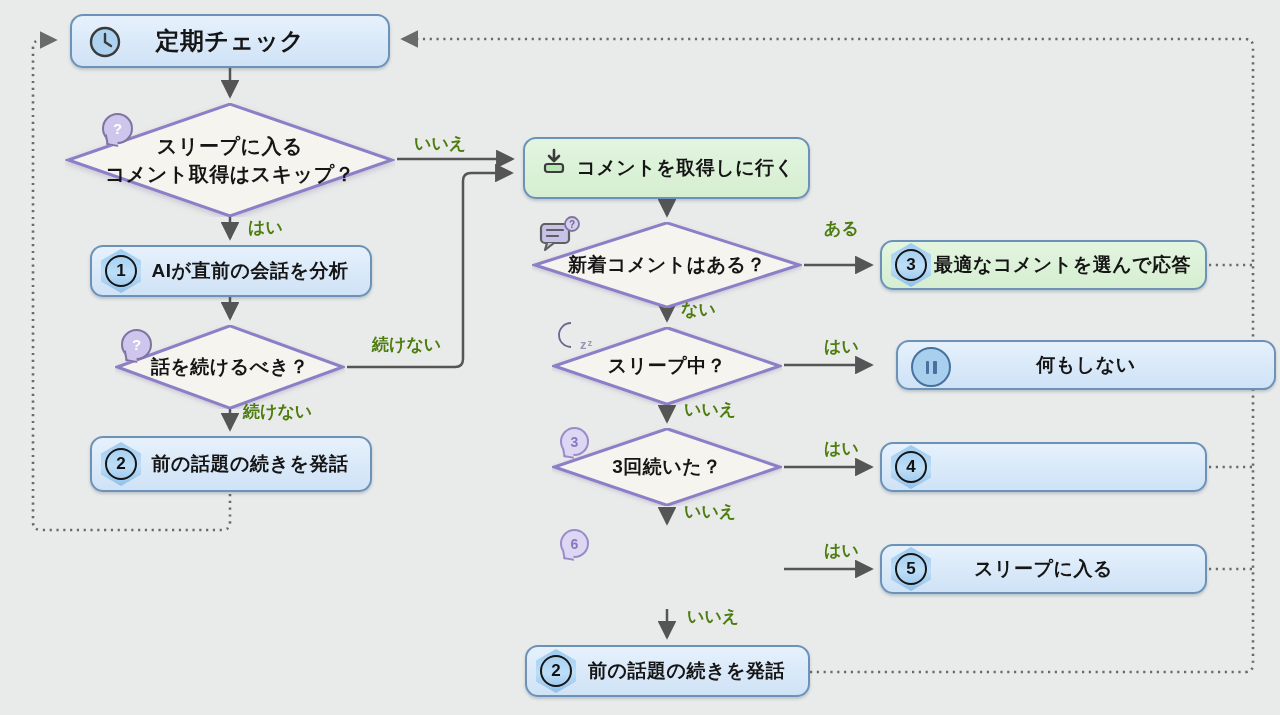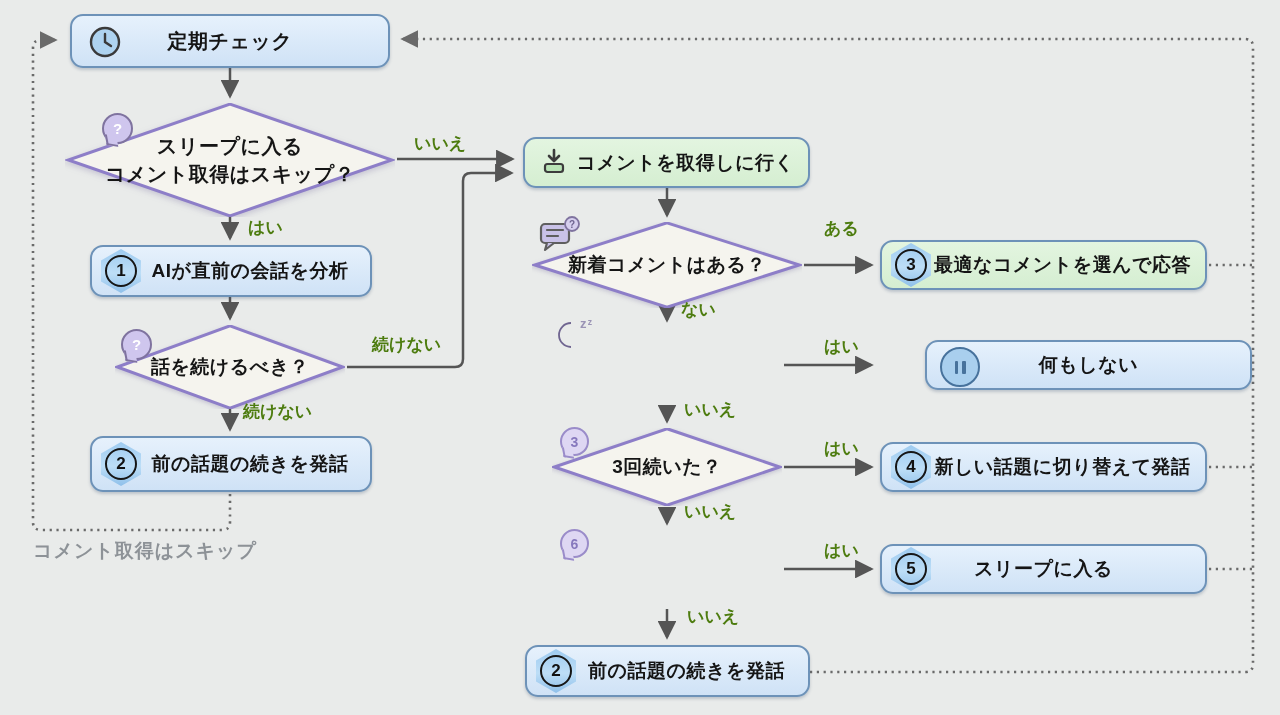--- a/index.html
+++ b/index.html
@@ -7,21 +7,21 @@
   .stage{position:relative;width:1280px;height:715px;background:#e9ebea;overflow:hidden;}
   svg.wires{position:absolute;left:0;top:0;width:1280px;height:715px;pointer-events:none;}
 
   
   .node{position:absolute;display:flex;align-items:center;justify-content:center;
         border:2.5px solid #6d92b8;border-radius:13px;box-sizing:border-box;
         box-shadow:0 2px 3px rgba(60,80,110,.25);}
   .node.blue{background:linear-gradient(#e6f1fc,#cfe2f6);}
   .node.green{background:linear-gradient(#e3f5e0,#d5eed1);}
   .nlabel{font-weight:bold;font-size:19px;color:#151515;letter-spacing:.5px;white-space:nowrap;}
-  .node.title .nlabel{font-size:20px;text-align:right;}
+  .node.title .nlabel{font-size:24px;text-align:right;}
 
   
   .hex{position:absolute;left:9px;top:50%;transform:translateY(-50%);
        width:40px;height:44px;display:flex;align-items:center;justify-content:center;
        background:linear-gradient(#9ecbf0,#bddef7 55%,#8fc0ea);
        clip-path:polygon(50% 0,100% 26%,100% 74%,50% 100%,0 74%,0 26%);}
   .hexnum{width:28px;height:28px;border:2.5px solid #161616;border-radius:50%;
           display:flex;align-items:center;justify-content:center;
           font-weight:bold;font-size:17px;color:#111;background:transparent;}
   .haspad{padding-left:38px;}
@@ -49,21 +49,21 @@
   .nbubble{width:25px;height:25px;border-radius:50%;background:#ded7f3;border:2px solid #9a8cc9;
            display:flex;align-items:center;justify-content:center;font-weight:bold;font-size:14px;color:#8678bd;}
   .nbubble::after{content:"";position:absolute;left:1px;bottom:-4px;width:8px;height:8px;
                   background:#ded7f3;border-bottom:2px solid #9a8cc9;border-left:2px solid #9a8cc9;
                   transform:skew(20deg) rotate(10deg);}
   
   .pauseico{width:36px;height:36px;border-radius:50%;background:#a9cfee;border:2.5px solid #47729c;
             display:flex;align-items:center;justify-content:center;gap:4px;}
   .pauseico i{display:block;width:3.5px;height:13px;background:#47729c;border-radius:1px;}
   
-  .moonwrap{display:flex;align-items:flex-start;}
+  .moonwrap{display:flex;align-items:flex-end;}
   .zz{font-weight:bold;color:#9a93b5;font-size:13px;line-height:1;margin-top:-2px;letter-spacing:1px;}
 </style>
 </head>
 <body>
 
 <div class="stage">
 
   <svg class="wires">
     <defs>
       <marker id="ah" viewBox="0 0 10 10" refX="8.5" refY="5" markerWidth="7.5" markerHeight="7.5" orient="auto-start-reverse">
@@ -105,21 +105,21 @@
   <div class="node blue title" style="left:70px;top:14px;width:320px;height:54px">
     <span class="fico" style="left:16px;top:9px">
       <svg width="34" height="34" viewBox="0 0 34 34">
         <circle cx="17" cy="17" r="14" fill="#aed3f0" stroke="#3a3a3a" stroke-width="2.4"></circle>
         <path d="M17,9 V17 L23,21" fill="none" stroke="#3a3a3a" stroke-width="2.4" stroke-linecap="round"></path>
       </svg>
     </span>
     <span class="nlabel">定期チェック</span>
   </div>
 
-  <div class="node green" style="left:523px;top:137px;width:287px;height:51px">
+  <div class="node green" style="left:523px;top:137px;width:287px;height:62px">
     <span class="fico" style="left:14px;top:8px">
       <svg width="30" height="28" viewBox="0 0 30 28">
         <path d="M15,3 V13 M10,9 L15,14 L20,9" fill="none" stroke="#3c3c3c" stroke-width="2.6" stroke-linecap="round" stroke-linejoin="round"></path>
         <rect x="6" y="17" width="18" height="8" rx="2.5" fill="#b9e4b6" stroke="#3c3c3c" stroke-width="2.2"></rect>
       </svg>
     </span>
     <span class="nlabel haspad">コメントを取得しに行く</span>
   </div>
 
   <div class="node blue" style="left:90px;top:245px;width:282px;height:52px">
@@ -136,35 +136,34 @@
     <span class="nlabel haspad">前の話題の続きを発話</span>
   </div>
 
   <div class="node green" style="left:880px;top:240px;width:327px;height:50px">
     <span class="hex">
         <span class="hexnum">3</span>
       </span>
     <span class="nlabel haspad">最適なコメントを選んで応答</span>
   </div>
 
-  <div class="node blue" style="left:925px;top:340px;width:327px;height:50px">
+  <div class="node blue" style="left:896px;top:340px;width:380px;height:50px">
     <span class="fico" style="left:13px;top:5px">
       <span class="pauseico">
           <i></i>
           <i></i>
         </span>
     </span>
     <span class="nlabel">何もしない</span>
   </div>
 
   <div class="node blue" style="left:880px;top:442px;width:327px;height:50px">
     <span class="hex">
         <span class="hexnum">4</span>
       </span>
-    <span class="nlabel haspad">新しい話題に切り替えて発話</span>
   </div>
 
   <div class="node blue" style="left:880px;top:544px;width:327px;height:50px">
     <span class="hex">
         <span class="hexnum">5</span>
       </span>
     <span class="nlabel">スリープに入る</span>
   </div>
 
   <div class="node blue" style="left:525px;top:645px;width:285px;height:52px">
@@ -191,20 +190,26 @@
     <div class="dlabel">新着コメントはある？</div>
   </div>
 
   <div class="diamond" style="left:115px;top:325px;width:230px;height:84px">
     <svg class="dshape" viewBox="0 0 100 100" preserveAspectRatio="none">
         <polygon points="50,1 99,50 50,99 1,50"></polygon>
       </svg>
     <div class="dlabel">話を続けるべき？</div>
   </div>
 
+  <div class="diamond" style="left:552px;top:327px;width:230px;height:78px">
+    <svg class="dshape" viewBox="0 0 100 100" preserveAspectRatio="none">
+        <polygon points="50,1 99,50 50,99 1,50"></polygon>
+      </svg>
+    <div class="dlabel">スリープ中？</div>
+  </div>
 
   <div class="diamond" style="left:552px;top:428px;width:230px;height:78px">
     <svg class="dshape" viewBox="0 0 100 100" preserveAspectRatio="none">
         <polygon points="50,1 99,50 50,99 1,50"></polygon>
       </svg>
     <div class="dlabel">3回続いた？</div>
   </div>
 
 
   <div class="fico qbubble" style="left:102px;top:113px">
@@ -244,15 +249,14 @@
   <div class="elabel" style="left:243px;top:400px">続けない</div>
   <div class="elabel" style="left:824px;top:217px">ある</div>
   <div class="elabel" style="left:681px;top:298px">ない</div>
   <div class="elabel" style="left:824px;top:335px">はい</div>
   <div class="elabel" style="left:684px;top:398px">いいえ</div>
   <div class="elabel" style="left:824px;top:437px">はい</div>
   <div class="elabel" style="left:684px;top:500px">いいえ</div>
   <div class="elabel" style="left:824px;top:539px">はい</div>
   <div class="elabel" style="left:687px;top:605px">いいえ</div>
 
-  <div class="caption" style="left:33px;top:538px">コメント取得はスキップ</div>
 
 </div>
 
 </body></html>

